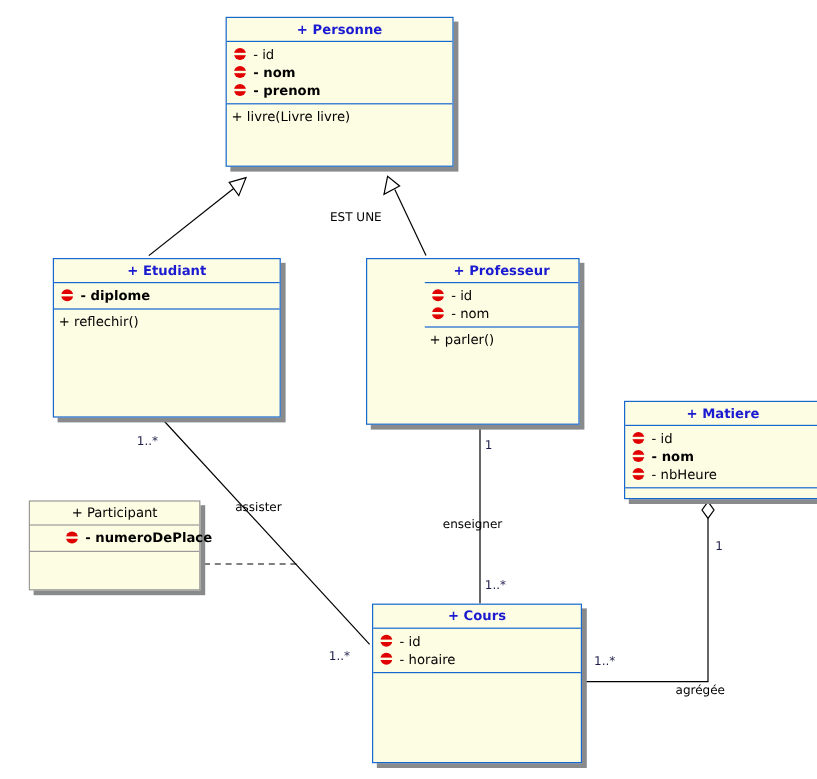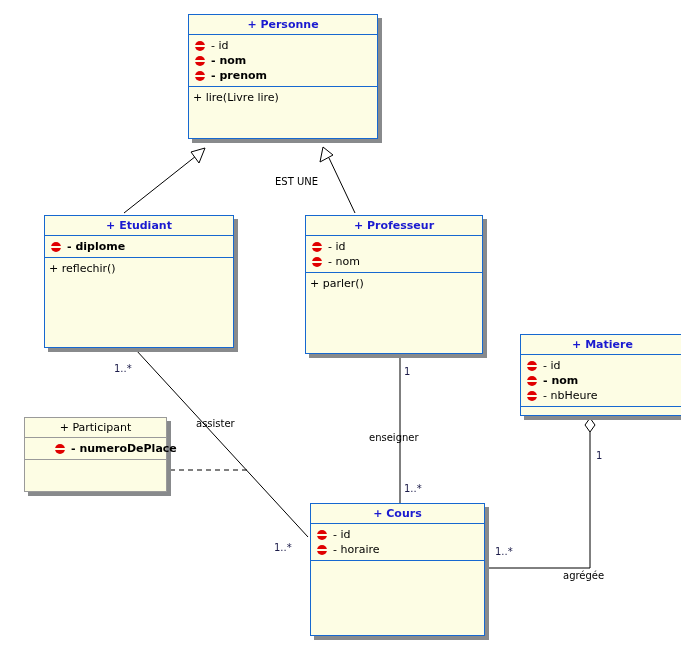--- a/index.html
+++ b/index.html
@@ -61,21 +61,20 @@
   }
   .uml-class.plain .uml-attrs {
     border-bottom: 1px solid #9a9a9a;
     padding-left: 28px;
   }
   .uml-ops {
     padding: 3px 2px 3px 4px;
   }
   .uml-row {
     display: flex;
-    align-items: center;
     font-size: 11px;
     line-height: 15px;
     color: #000;
     white-space: nowrap;
   }
   .uml-row .vis-icon {
     width: 14px;
     height: 14px;
     margin-right: 4px;
     flex: 0 0 14px;
@@ -166,41 +165,41 @@
         <span class="vis-icon private"></span>
         <span class="attr-text">- nom</span>
       </div>
       <div class="uml-row">
         <span class="vis-icon private"></span>
         <span class="attr-text">- prenom</span>
       </div>
     </div>
     <div class="uml-ops">
       <div class="uml-row">
-        <span class="op-text">+ lire(Livre lire)</span>
+        <span class="op-text">+ livre(Livre livre)</span>
       </div>
     </div>
   </div>
 
   <div class="uml-class" style="left:24px; top:215px; width:190px; height:133px;margin-left:20px;">
     <div class="uml-name">+ Etudiant</div>
     <div class="uml-attrs">
       <div class="uml-row">
         <span class="vis-icon private"></span>
         <span class="attr-text">- diplome</span>
       </div>
     </div>
     <div class="uml-ops">
       <div class="uml-row">
         <span class="op-text">+ reflechir()</span>
       </div>
     </div>
   </div>
 
-  <div class="uml-class" style="left:305px; top:215px; width:178px; height:139px;">
+  <div class="uml-class" style="left:305px; top:215px; width:178px; height:139px;padding-left:48px;">
     <div class="uml-name">+ Professeur</div>
     <div class="uml-attrs">
       <div class="uml-row">
         <span class="vis-icon private"></span>
         <span class="attr-text thin">- id</span>
       </div>
       <div class="uml-row">
         <span class="vis-icon private"></span>
         <span class="attr-text thin">- nom</span>
       </div>

